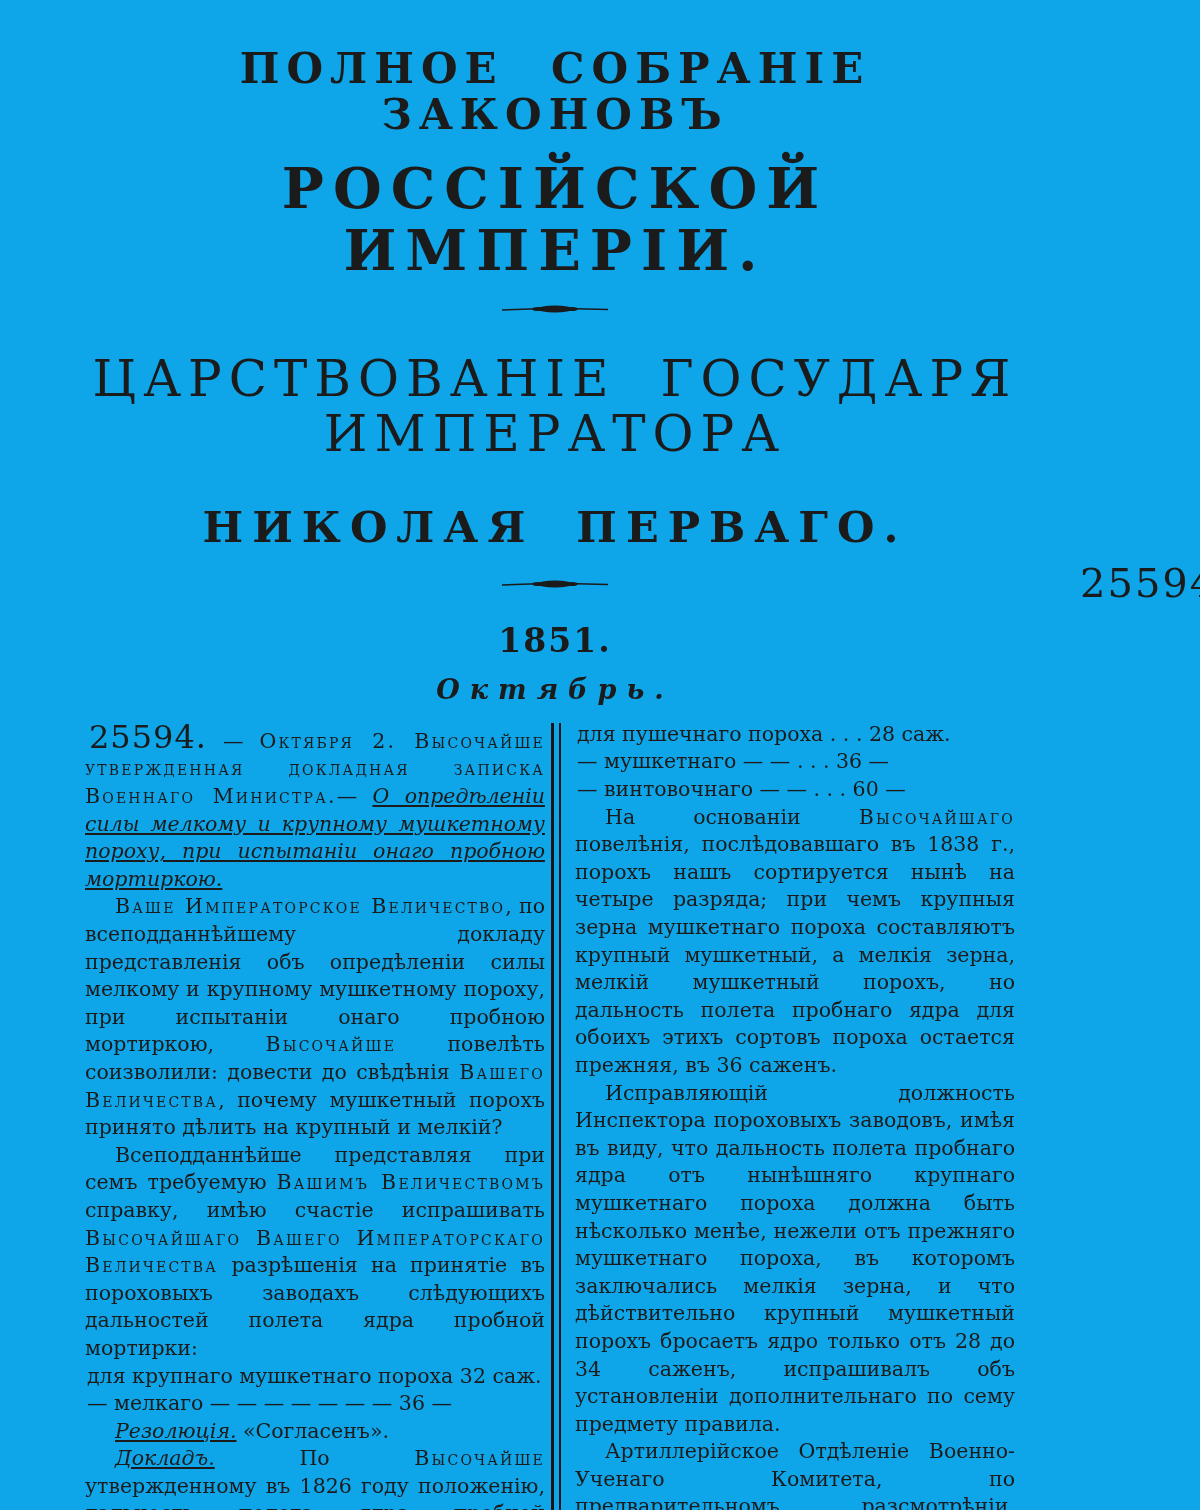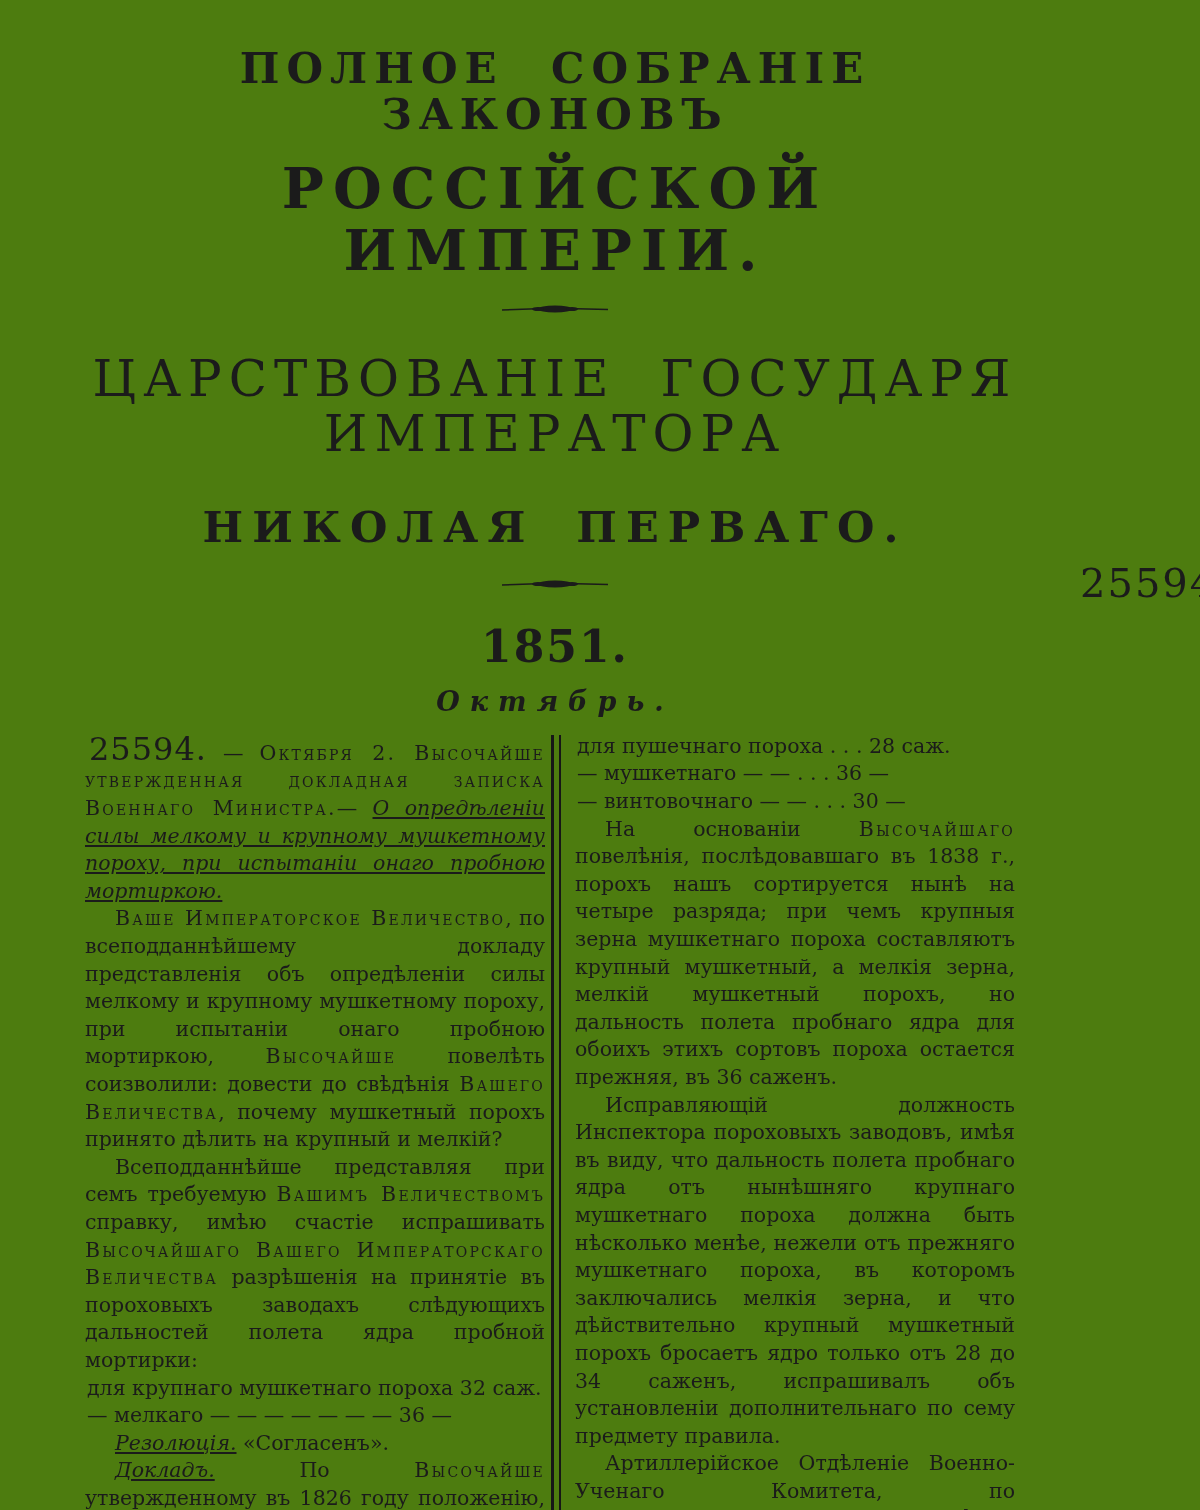--- a/index.html
+++ b/index.html
@@ -7,21 +7,21 @@
     width: 1200px; height: 1510px;
     background: #ffffff;
     color: #1b1b1b;
     font-family: "DejaVu Serif", "Liberation Serif", serif;
     -webkit-font-smoothing: antialiased;
   }
   .page {
     position: relative;
     width: 1200px; height: 1510px;
     overflow: hidden;
-    background: #4d7c0f;
+    background: #0ea5e9;
   }
   
   .masthead {
     margin-left: 60px;
     width: 990px;
     padding-top: 46px;
     text-align: center;
   }
   .title-1 {
     margin: 0;
@@ -45,21 +45,21 @@
   }
   .reign-2 {
     margin: 42px 0 0 0;
     font-size: 43px; font-weight: 700;
     letter-spacing: 9px; word-spacing: 18px;
     line-height: 1.1;
   }
   .ornament.second { margin-top: 26px; }
   .year {
     margin-top: 30px;
-    font-size: 44px; font-weight: 700; letter-spacing: 2px;
+    font-size: 33px; font-weight: 700; letter-spacing: 2px;
   }
   .month {
     margin-top: 14px;
     font-size: 27px; font-weight: 700; font-style: italic;
     letter-spacing: 10px;
   }
   
   .columns {
     display: flex;
     margin: 16px 70px 0 85px;
@@ -132,20 +132,20 @@
         <p class="para"><span class="run">Всеподданнѣйше представляя при семъ требуемую </span><span class="run-sc">Вашимъ Величествомъ</span><span class="run"> справку, имѣю счастіе испрашивать </span><span class="run-sc">Высочайшаго Вашего Императорскаго Величества</span><span class="run"> разрѣшенія на принятіе въ пороховыхъ заводахъ слѣдующихъ дальностей полета ядра пробной мортирки:</span></p>
         <p class="para line"><span class="run">для крупнаго мушкетнаго пороха 32 саж.</span></p>
         <p class="para line"><span class="run">— мелкаго — — — — — — — 36 —</span></p>
         <p class="para"><span class="run-it">Резолюція.</span><span class="run"> «Согласенъ».</span></p>
         <p class="para"><span class="run-it">Докладъ.</span><span class="run"> По </span><span class="run-sc">Высочайше</span><span class="run"> утвержденному въ 1826 году положенію, дальность полета ядра пробной мортирки, при испытаніи силы пороха, опредѣлена:</span></p>
       </section>
     <div class="col-divider"></div>
     <section class="col-right">
         <p class="para line"><span class="run">для пушечнаго пороха .  .  .  28 саж.</span></p>
         <p class="para line"><span class="run">— мушкетнаго — — .  .  .  36 —</span></p>
-        <p class="para line"><span class="run">— винтовочнаго — — .  .  .  30 —</span></p>
+        <p class="para line"><span class="run">— винтовочнаго — — .  .  .  60 —</span></p>
         <p class="para"><span class="run">На основаніи </span><span class="run-sc">Высочайшаго</span><span class="run"> повелѣнія, послѣдовавшаго въ 1838 г., порохъ нашъ сортируется нынѣ на четыре разряда; при чемъ крупныя зерна мушкетнаго пороха составляютъ крупный мушкетный, а мелкія зерна, мелкій мушкетный порохъ, но дальность полета пробнаго ядра для обоихъ этихъ сортовъ пороха остается прежняя, въ 36 саженъ.</span></p>
         <p class="para"><span class="run">Исправляющій должность Инспектора пороховыхъ заводовъ, имѣя въ виду, что дальность полета пробнаго ядра отъ нынѣшняго крупнаго мушкетнаго пороха должна быть нѣсколько менѣе, нежели отъ прежняго мушкетнаго пороха, въ которомъ заключались мелкія зерна, и что дѣйствительно крупный мушкетный порохъ бросаетъ ядро только отъ 28 до 34 саженъ, испрашивалъ объ установленіи дополнительнаго по сему предмету правила.</span></p>
         <p class="para"><span class="run">Артиллерійское Отдѣленіе Военно-Ученаго Комитета, по предварительномъ разсмотрѣніи, нашло требованіе Генералъ-Лейтенанта Гербеля совершенно основательнымъ. Но, дабы удостовѣриться на дѣлѣ, какъ велика даль-</span></p>
       </section>
   </main>
 
 </div>
 
 </body></html>

